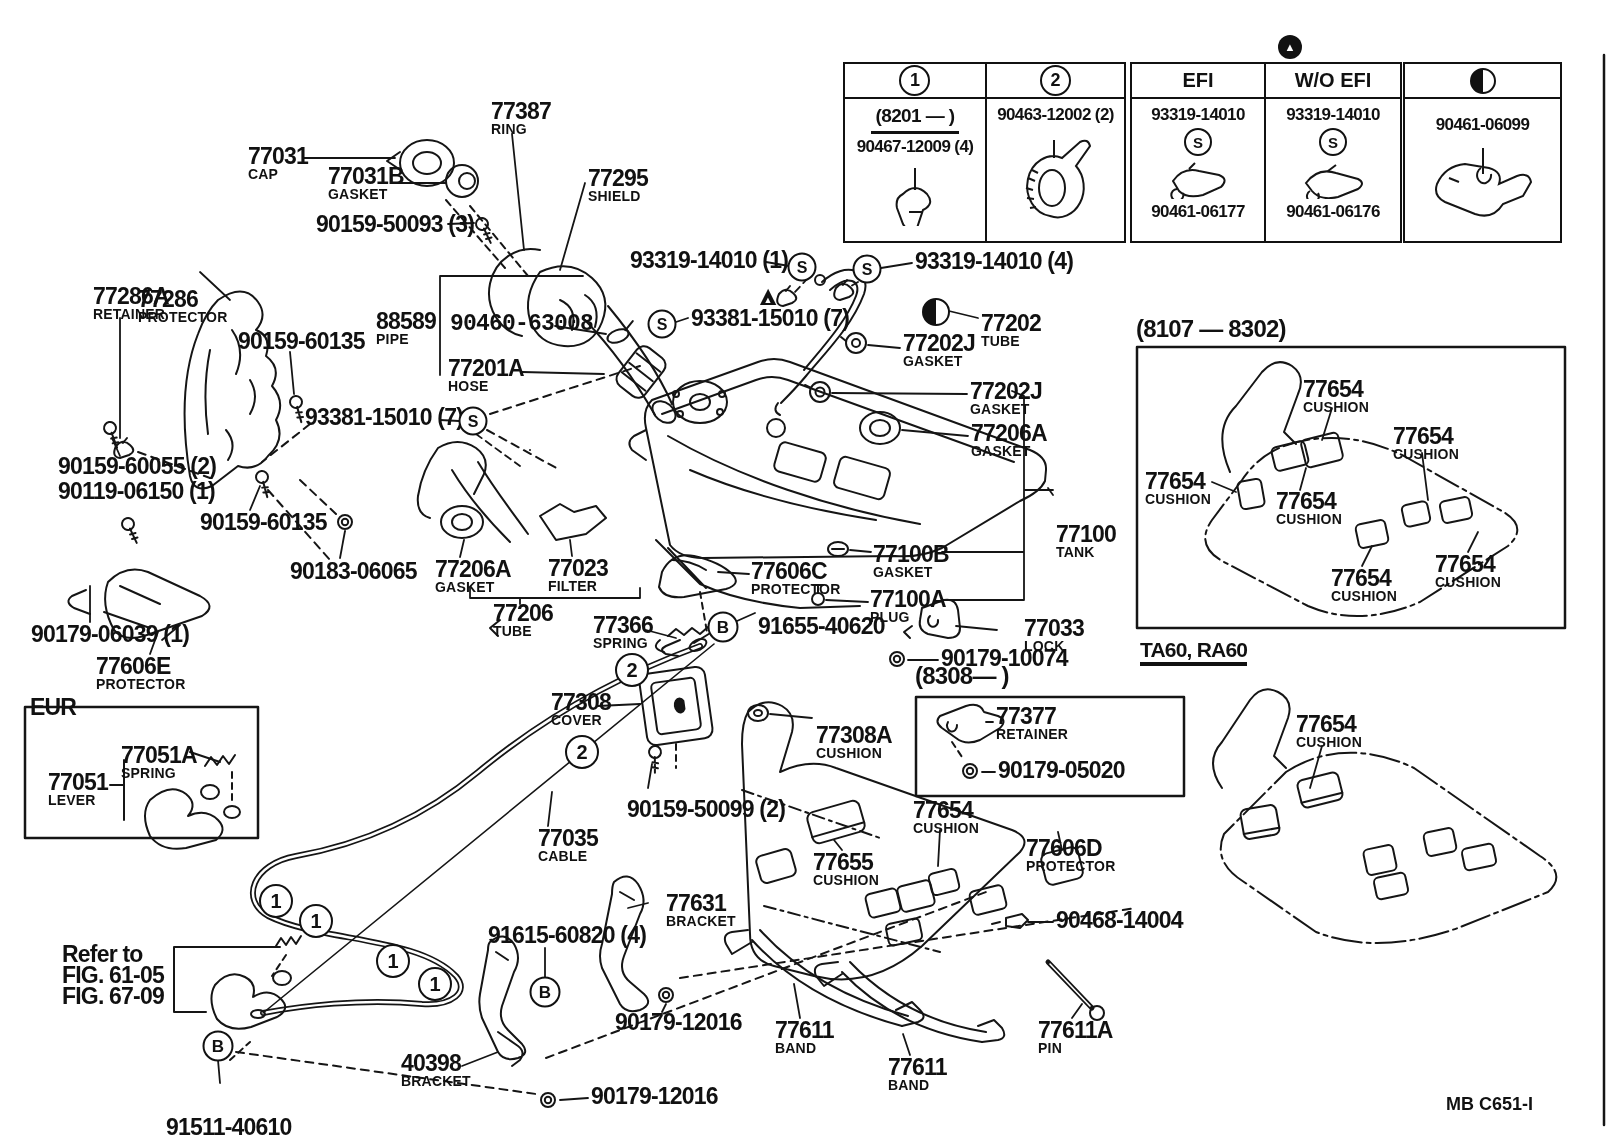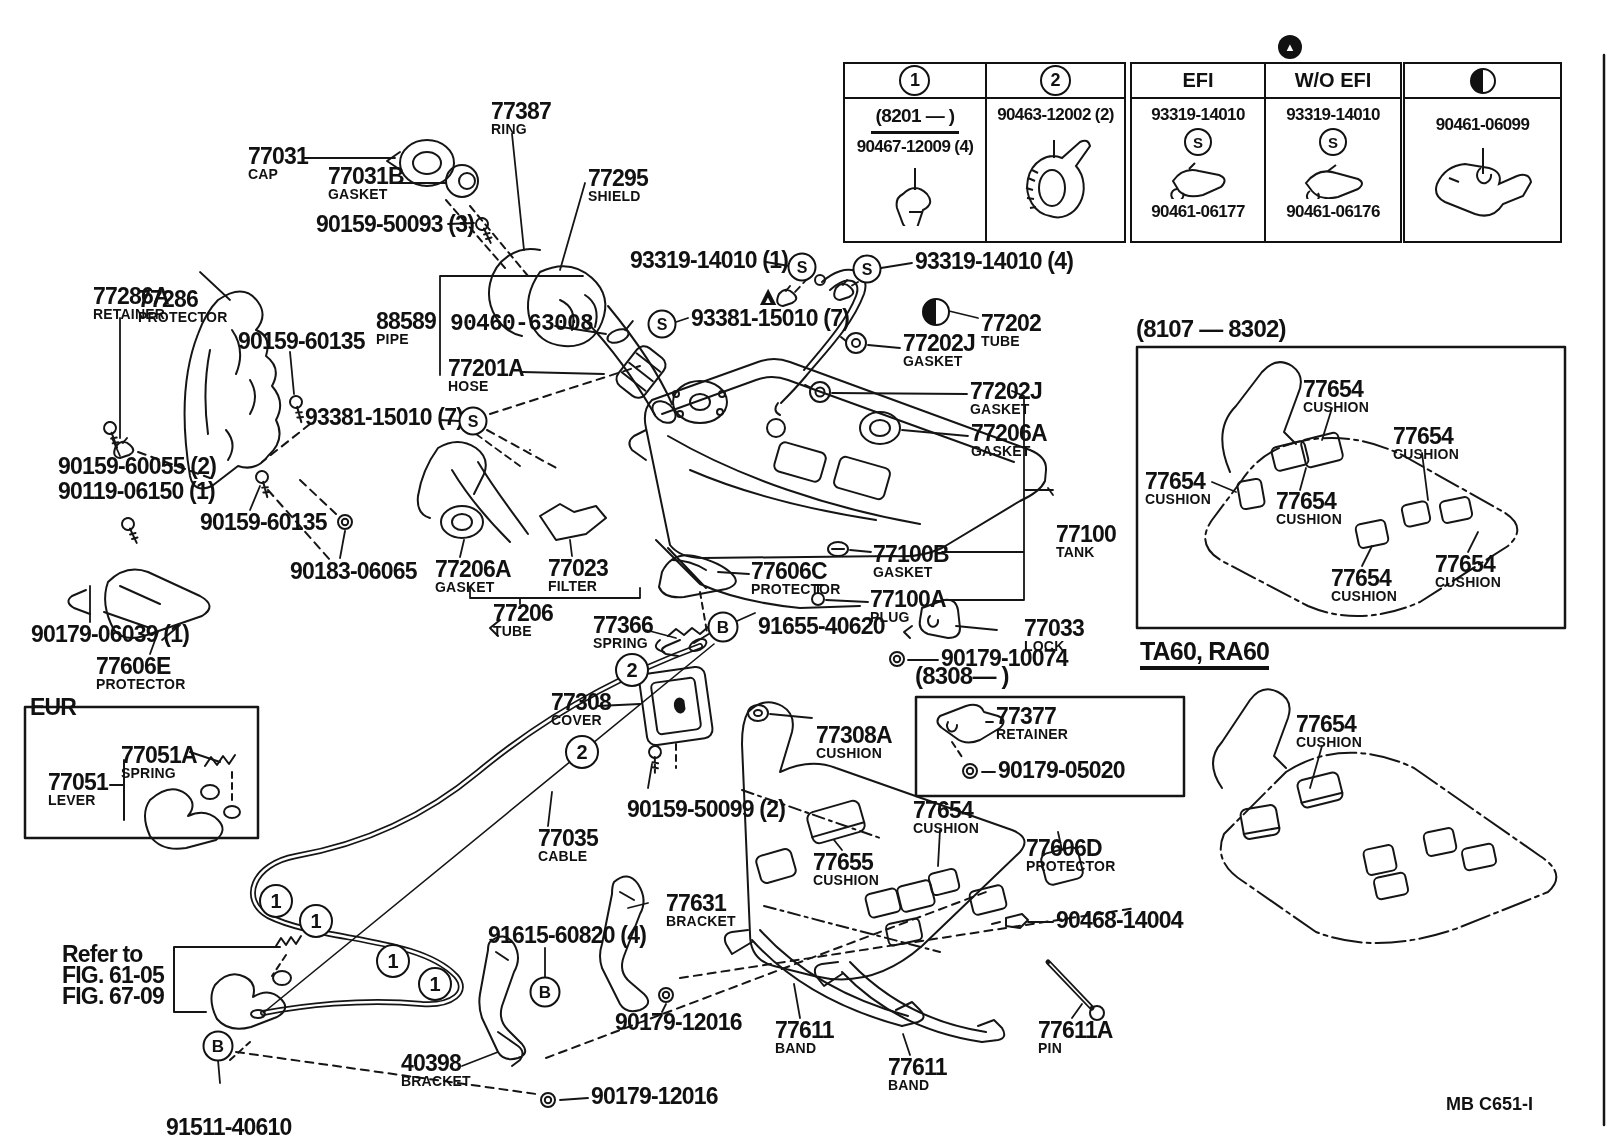--- a/index.html
+++ b/index.html
@@ -3,21 +3,21 @@
 <meta charset="utf-8">
 <style>
   html,body{margin:0;padding:0;background:#fff;}
   #canvas{position:relative;width:1608px;height:1136px;background:#fff;overflow:hidden;
           font-family:"Liberation Sans",sans-serif;color:#111;}
   #art{position:absolute;left:0;top:0;}
   #labels{position:absolute;left:0;top:0;width:100%;height:100%;}
   .callout{position:absolute;white-space:nowrap;line-height:.92;}
   .pn{font-weight:700;font-size:23px;letter-spacing:-.8px;}
   .sub{font-weight:700;font-size:14px;letter-spacing:.2px;margin-top:1px;}
-  .ul-thick .pn{border-bottom:4px solid #111;padding-bottom:3px;font-size:25px;text-align:right;}
+  .ul-thick .pn{border-bottom:4px solid #111;padding-bottom:3px;font-size:21px;text-align:right;}
   .small .pn{font-size:18px;letter-spacing:0;}
   .big .pn{font-size:24px;}
   .sym{position:absolute;display:flex;align-items:center;justify-content:center;
        border-radius:50%;font-weight:700;background:#fff;transform:translate(-50%,-50%);}
   .sym.num{width:30px;height:30px;border:2.5px solid #111;font-size:20px;}
   .sym.scircle{width:25px;height:25px;border:2.5px solid #111;font-size:16px;}
   .sym.bcircle{width:27px;height:27px;border:2.5px solid #111;font-size:17px;}
   .sym.half{width:24px;height:24px;border:2.5px solid #111;
             background:linear-gradient(90deg,#111 50%,#fff 50%);}
   .sym.tri{border:none;background:none;width:30px;height:30px;font-size:28px;color:#111;}

